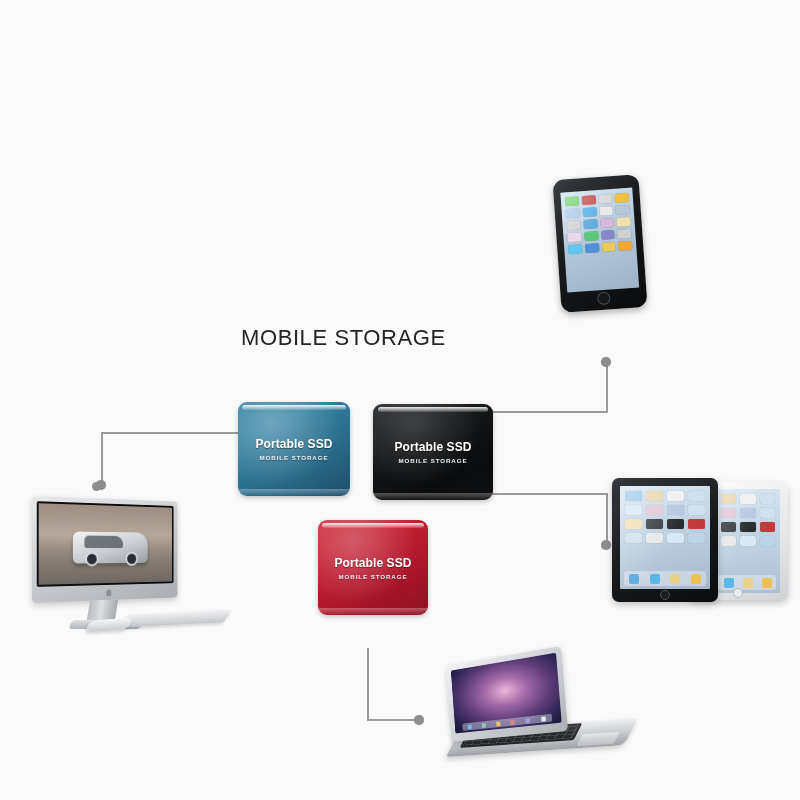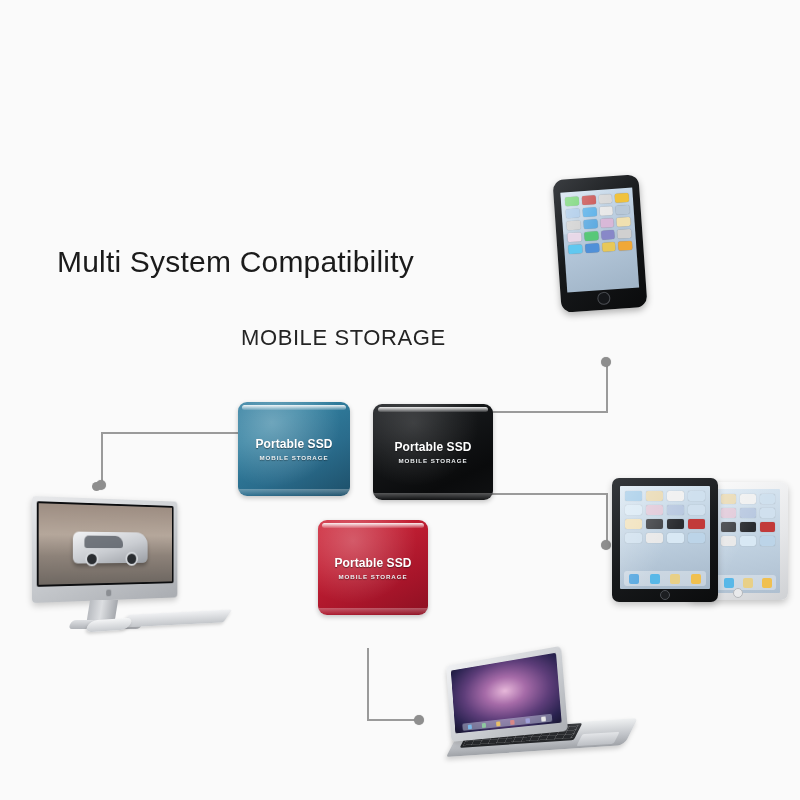--- a/index.html
+++ b/index.html
@@ -268,21 +268,20 @@
     position:absolute;left:152px;top:88px;width:36px;height:12px;
     background:linear-gradient(180deg,#e3e5e8,#bcbfc4);
     border-radius:2px;transform:skewX(-27deg) skewY(-4deg);
   }
 </style>
 </head>
 <body>
 
 <div id="stage">
 
-  <div class="headline">Multi System Compatibility</div>
   <div class="subhead">MOBILE STORAGE</div>
 
   <div class="wire h" style="left:101px;top:432px;width:139px;"></div>
   <div class="wire v" style="left:101px;top:432px;height:53px;"></div>
   <div class="node" style="left:96px;top:480px;"></div>
 
   <div class="wire h" style="left:491px;top:411px;width:117px;"></div>
   <div class="wire v" style="left:606px;top:366px;height:46px;"></div>
   <div class="node" style="left:601px;top:357px;"></div>
 

